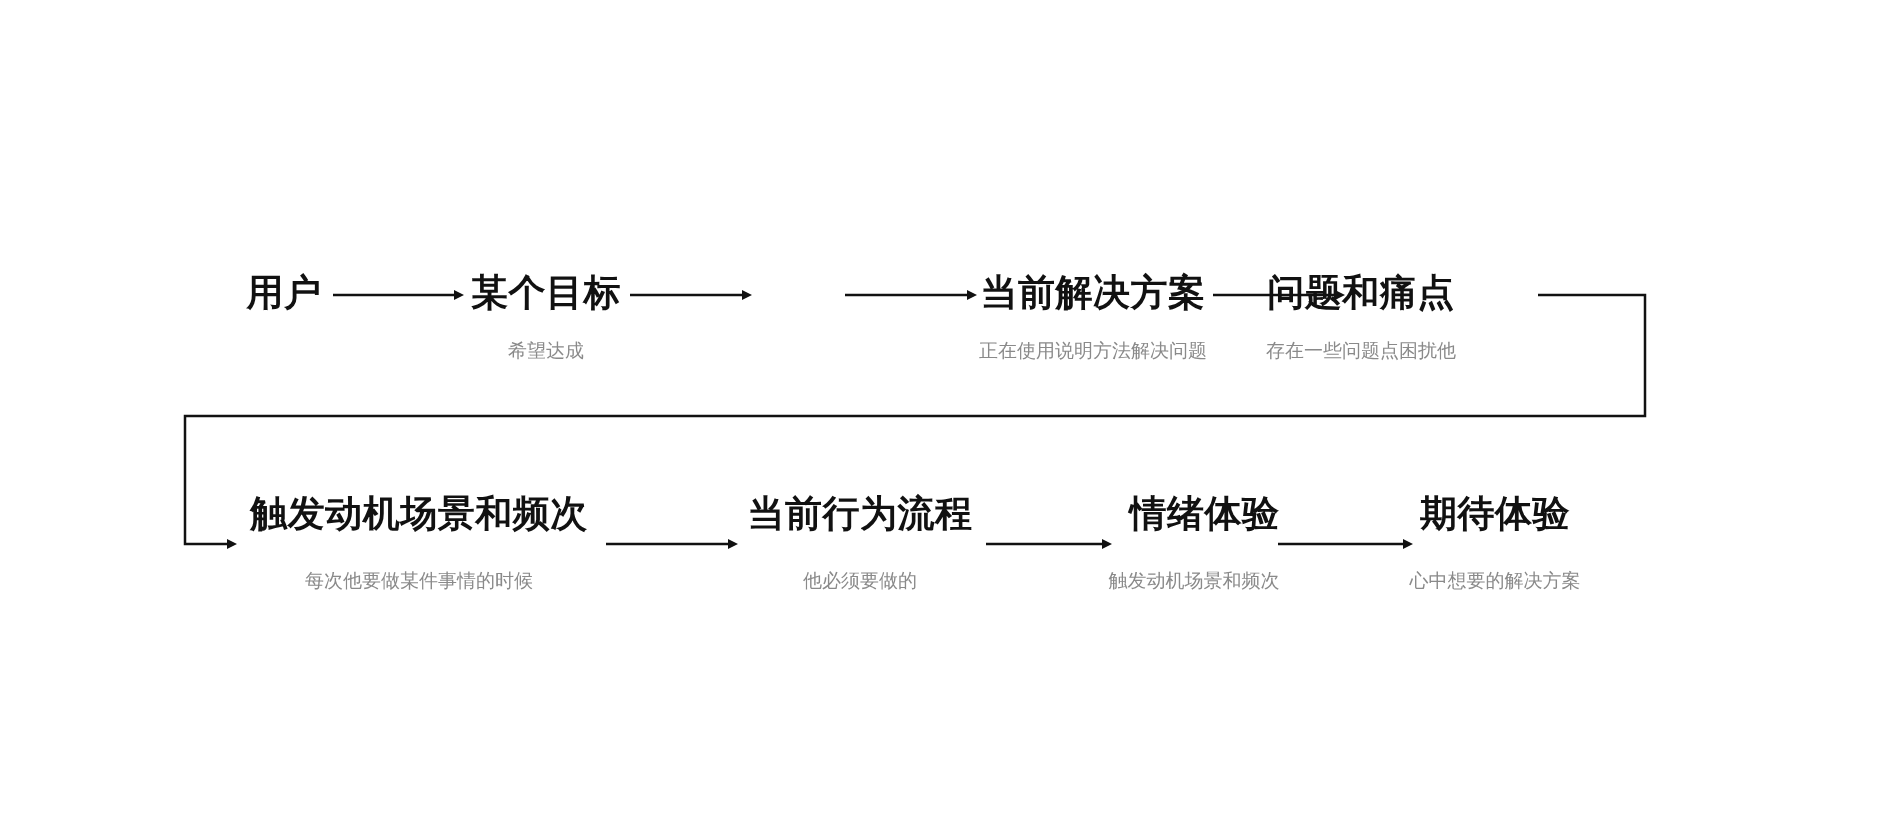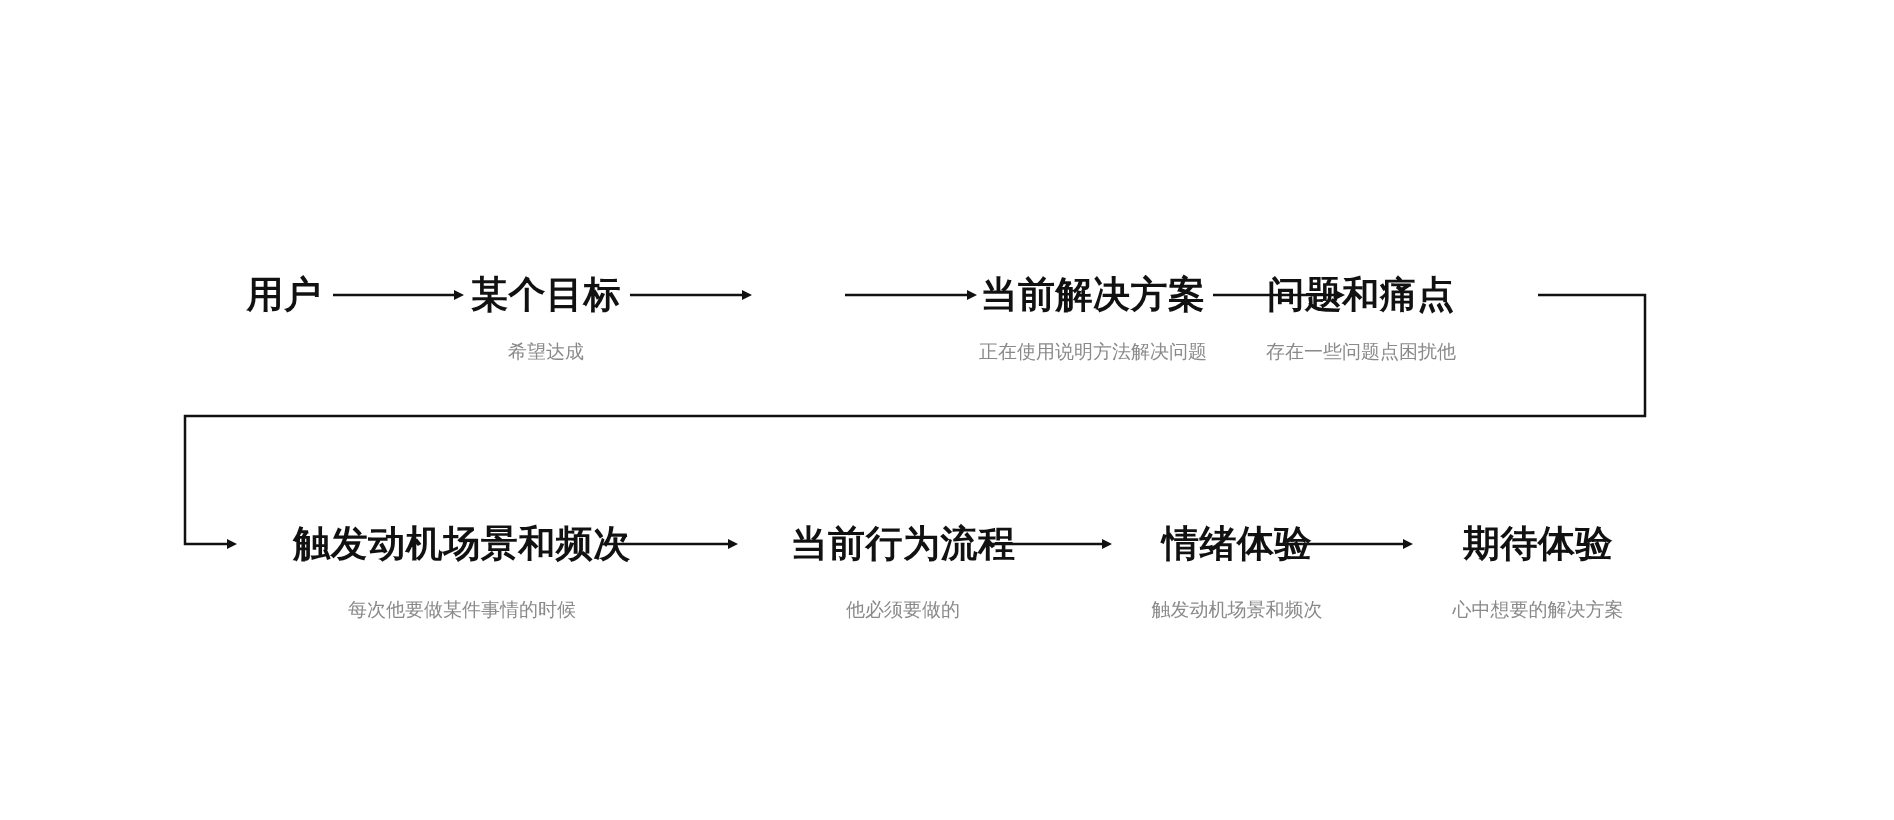--- a/index.html
+++ b/index.html
@@ -21,47 +21,48 @@
     top: 0;
     width: 1894px;
     height: 820px;
     pointer-events: none;
   }
   .node {
     position: absolute;
     transform: translateX(-50%);
     text-align: center;
     white-space: nowrap;
+    font-family: Liberation Mono, monospace;
   }
   .node .title {
     font-size: 37px;
     line-height: 44px;
     font-weight: 700;
     color: var(--title-color, #111111);
     letter-spacing: 0.5px;
   }
   .node .sub {
     font-size: 19px;
     line-height: 30px;
     font-weight: 400;
     color: var(--subtitle-color, #8a8a8a);
   }
   .row1 { top: 273px; }
-  .row2 { top: 522px; margin-left: 43px; }
+  .row2 { top: 494px; }
   .row1 .sub { margin-top: 20px; }
   .row2 .sub { margin-top: 29px; }
   
   .n-user     { left: 284px; }
   .n-goal     { left: 546px; }
   .n-motiv    { left: 800px; }
   .n-cursol   { left: 1093px; }
   .n-pain     { left: 1361px; }
   .n-trigger  { left: 419px; }
   .n-behav    { left: 860px; }
-  .n-emo      { left: 1194px; }
+  .n-emo      { left: 1194px; text-align: right; }
   .n-expect   { left: 1495px; }
 </style>
 </head>
 <body>
 
 <div class="canvas">
 
   <svg class="connectors" viewBox="0 0 1894 820" xmlns="http://www.w3.org/2000/svg" aria-hidden="true">
     <defs>
       <marker id="arrowhead" markerUnits="userSpaceOnUse" markerWidth="12" markerHeight="12" refX="1" refY="5" orient="auto">

